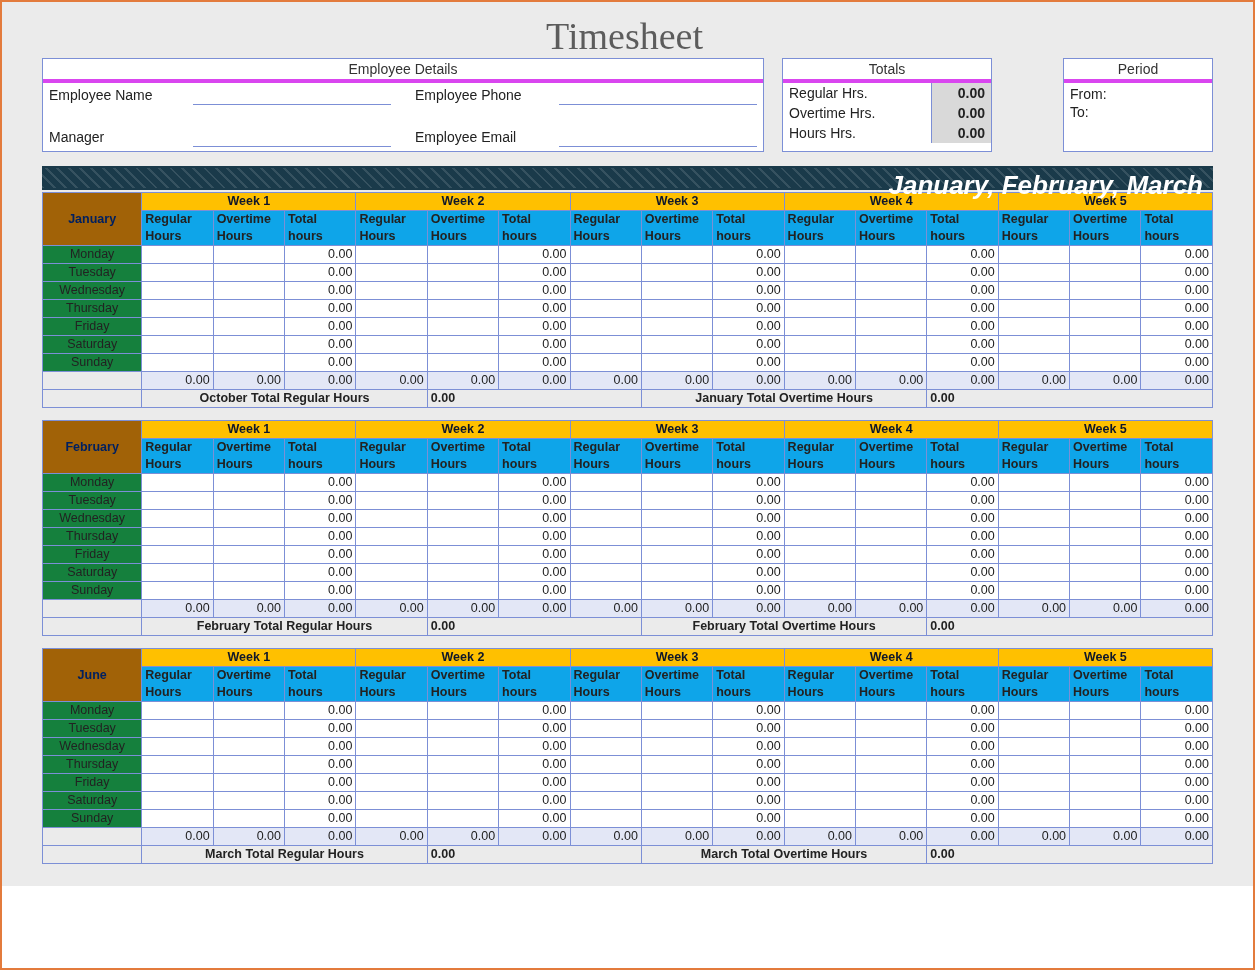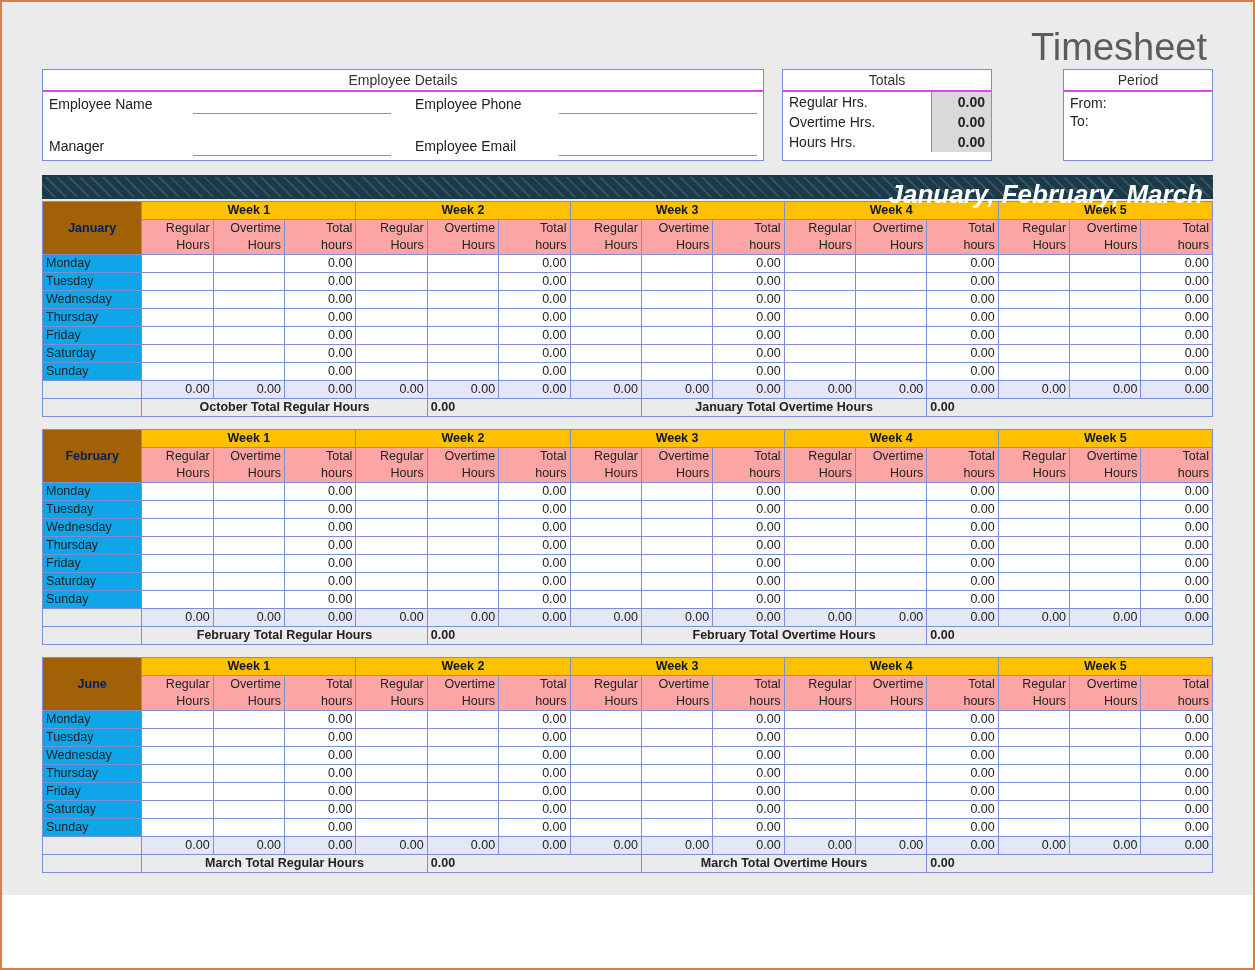--- a/index.html
+++ b/index.html
@@ -12,40 +12,39 @@
     border: 2px solid #e37b3c;
     width: 1255px;
     height: 970px;
     padding: 0;
   }
   .page {
     padding: 8px 40px 10px 40px;
     background: #ebebeb;
   }
   .title {
-    text-align: right;
+    text-align: center;
     font-size: 38px;
     color: #5c5c5c;
     padding: 4px 6px 0 0;
-    font-family: Liberation Sans, sans-serif;
-    margin-top: 12px;
+    font-family: Liberation Serif, serif;
   }
   .top-row {
     display: flex;
     gap: 18px;
   }
   .box {
     border: 1px solid #7c8fd6;
     background: #fff;
   }
   .box-header {
     text-align: center;
     font-size: 14px;
     padding: 2px 16px;
-    border-bottom: 2px solid #d946ef;
+    border-bottom: 4px solid #d946ef;
     color: #333;
   }
   .emp-box { flex: 0 0 722px; }
   .emp-grid {
     display: grid;
     grid-template-columns: 120px 1fr 120px 1fr;
     padding: 4px 6px;
     row-gap: 4px;
     column-gap: 4px;
     font-size: 14px;
@@ -112,32 +111,32 @@
     text-align: center;
     vertical-align: middle;
   }
   th.wk {
     background: #ffc000;
     color: #0f172a;
     font-weight: bold;
     text-align: center;
   }
   th.sub {
-    background: #fca5a5;
-    font-weight: normal;
-    text-align: right;
+    background: #0ea5e9;
+    font-weight: bold;
+    text-align: left;
     font-size: 12px;
     line-height: 12px;
     padding: 2px 2px;
     height: 30px;
     vertical-align: middle;
   }
   td.day {
-    background: #0ea5e9;
-    text-align: left;
+    background: #15803d;
+    text-align: center;
   }
   td.cell {
     background: #fff;
     text-align: right;
   }
   td.tot {
     background: #fff;
     text-align: right;
   }
   td.sumcell {

